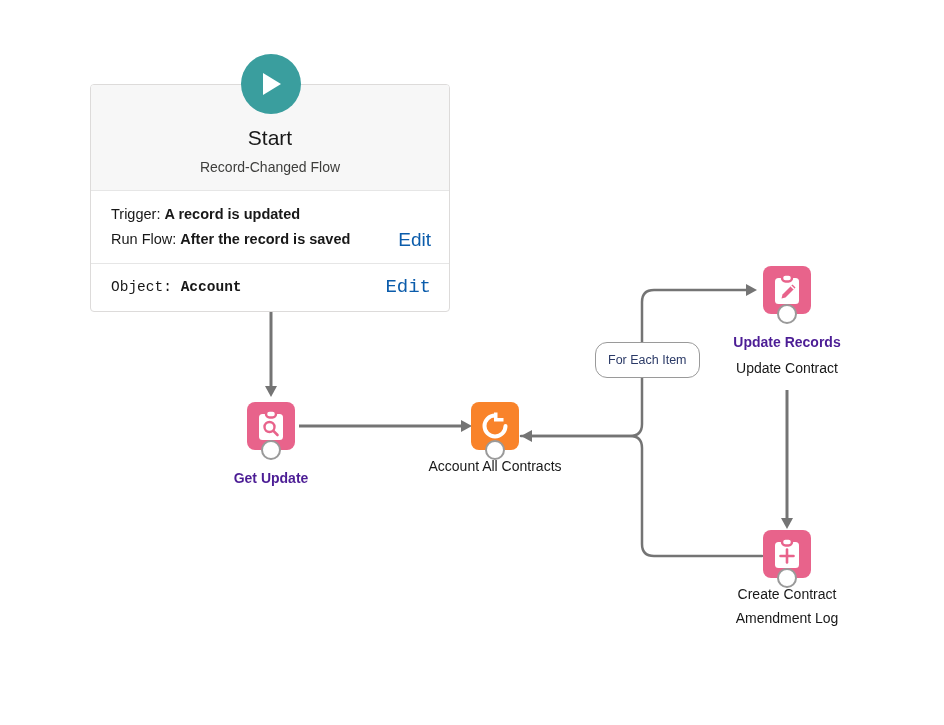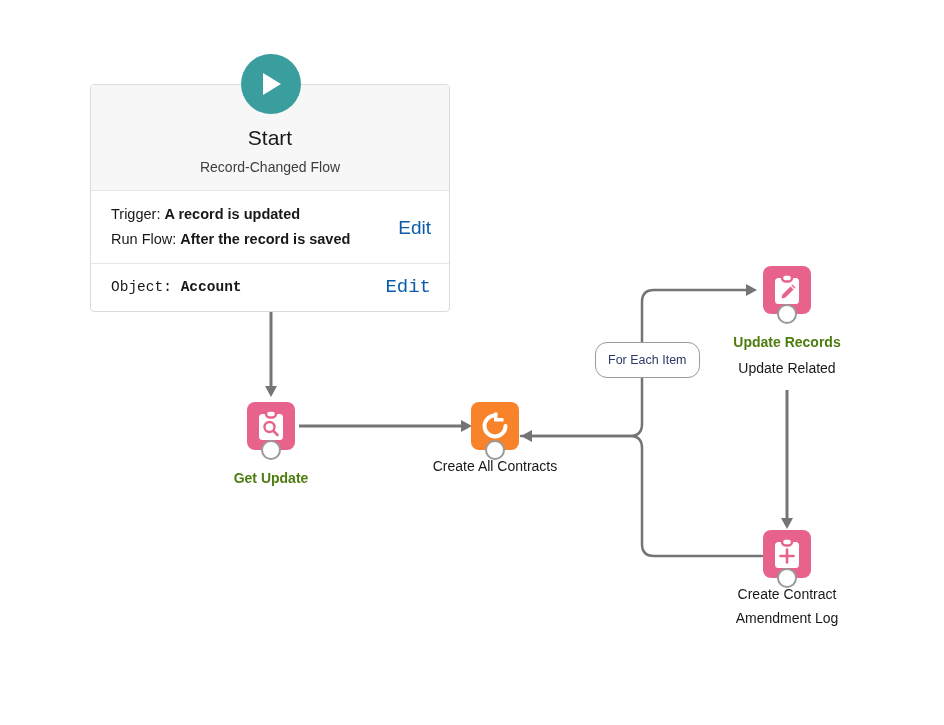--- a/index.html
+++ b/index.html
@@ -59,21 +59,21 @@
   .start-subtitle {
     font-size: 14px;
     font-weight: 400;
     color: #3e3e3c;
     margin-top: 7px;
     line-height: 18px;
   }
   .start-row {
     padding: 11px 18px 11px 20px;
     display: flex;
-    align-items: center;
+    align-items: flex-end;
     justify-content: space-between;
     font-size: 14.5px;
     line-height: 25px;
     color: #181818;
   }
   .start-row + .start-row {
     border-top: 1px solid #e6e6e6;
     font-family: Liberation Mono, monospace;
   }
   .start-row .lines {
@@ -135,21 +135,21 @@
     height: 20px;
     border-radius: 50%;
     background: #ffffff;
     border: 2px solid #9a9a9a;
     box-sizing: border-box;
   }
   .node-label {
     margin-top: 18px;
     font-size: 14px;
     font-weight: 700;
-    color: #4d7c0f;
+    color: #4c1d95;
     line-height: 20px;
   }
   .node-sub {
     margin-top: 4px;
     font-size: 14px;
     font-weight: 400;
     color: #181818;
     line-height: 24px;
   }
 
@@ -265,35 +265,35 @@
   </div>
 
   <div class="node" style="left:495px; top:402px;">
     <div class="node-icon orange">
       <svg width="32" height="32" viewBox="0 0 32 32" aria-hidden="true">
         <path d="M16,5.5 A10.5,10.5 0 1 0 26.5,16" fill="none" stroke="#ffffff" stroke-width="4" stroke-linecap="round"></path>
         <path d="M15,2.5 L15,11.5 L24.5,11.5 L24.5,8 L18.5,8 L18.5,2.5 Z" fill="#ffffff"></path>
       </svg>
       <span class="node-dot"></span>
     </div>
-    <div class="node-sub">Create All Contracts</div>
+    <div class="node-sub">Account All Contracts</div>
   </div>
 
   <div class="node" style="left:787px; top:266px;">
     <div class="node-icon pink">
       <svg width="30" height="32" viewBox="0 0 30 32" aria-hidden="true">
         <rect x="3" y="4" width="24" height="26" rx="3.5" fill="#ffffff"></rect>
         <rect x="10" y="0.5" width="10" height="7" rx="3.5" fill="#ffffff" stroke="#e8638b" stroke-width="2.4"></rect>
         <path d="M20.5,10.5 L23.5,13.5 L13.5,23.5 L9.5,24.5 L10.5,20.5 Z" fill="#e8638b"></path>
         <path d="M19,12 L22,15" stroke="#ffffff" stroke-width="1.4"></path>
       </svg>
       <span class="node-dot"></span>
     </div>
     <div class="node-label">Update Records</div>
-    <div class="node-sub">Update Related</div>
+    <div class="node-sub">Update Contract</div>
   </div>
 
   <div class="node" style="left:787px; top:530px;">
     <div class="node-icon pink">
       <svg width="30" height="32" viewBox="0 0 30 32" aria-hidden="true">
         <rect x="3" y="4" width="24" height="26" rx="3.5" fill="#ffffff"></rect>
         <rect x="10" y="0.5" width="10" height="7" rx="3.5" fill="#ffffff" stroke="#e8638b" stroke-width="2.4"></rect>
         <line x1="15" y1="11.5" x2="15" y2="24.5" stroke="#e8638b" stroke-width="2.6" stroke-linecap="round"></line>
         <line x1="8.5" y1="18" x2="21.5" y2="18" stroke="#e8638b" stroke-width="2.6" stroke-linecap="round"></line>
       </svg>

